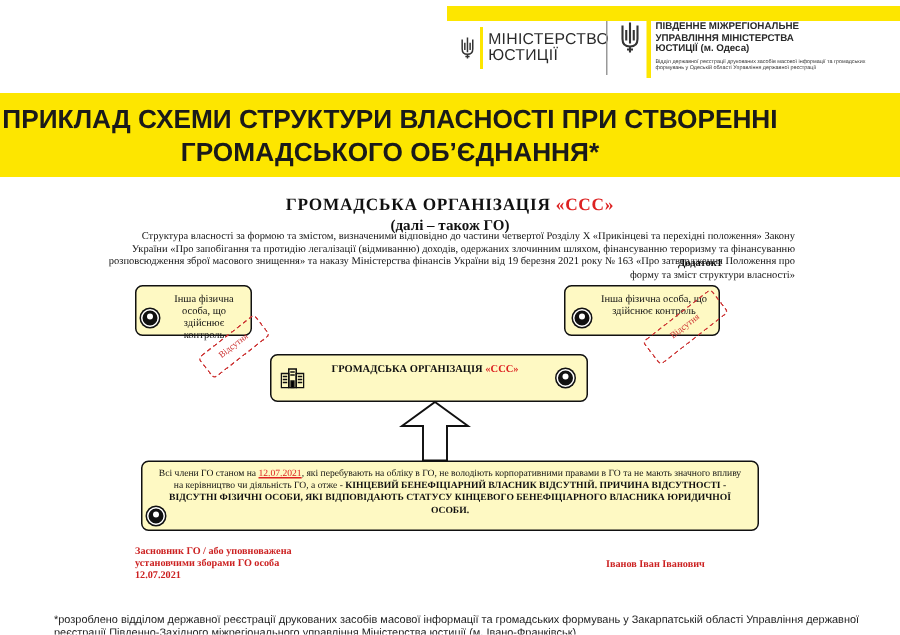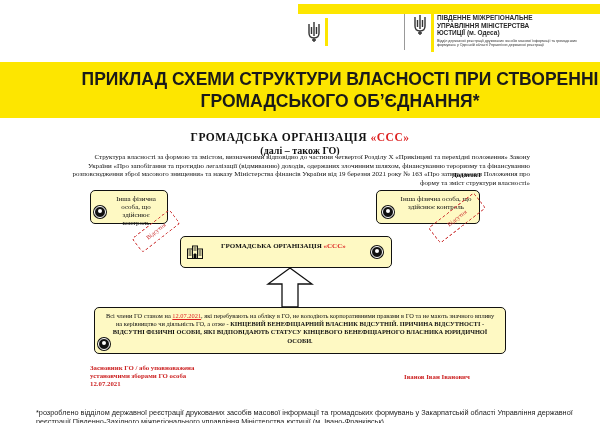--- a/index.html
+++ b/index.html
@@ -7,21 +7,21 @@
   .abs { position:absolute; }
   .topbar { left:298px; top:4px; width:302px; height:10px; background:#fde600; }
   .logo1 { left:306px; top:14px; width:100px; height:36px; display:flex; align-items:center; gap:3px; }
   .trident { width:16px; height:22px; }
   .vbar { width:3px; height:28px; background:#fde600; }
   .ministry-name { font-family:"Liberation Sans", sans-serif; font-size:10.5px; line-height:11px; color:#2a2a2a; letter-spacing:0.2px; }
   .divider-v { left:404px; top:14px; width:1px; height:36px; background:#999; }
   .logo2 { left:412px; top:14px; width:180px; height:42px; display:flex; align-items:flex-start; gap:3px; }
   .region-name { font-family:"Liberation Sans", sans-serif; font-weight:bold; font-size:6.5px; line-height:7.5px; color:#2a2a2a; }
   .region-small { font-family:"Liberation Sans", sans-serif; font-size:3.6px; line-height:4.2px; color:#333; margin-top:2px; }
-  .banner { left:0; top:62px; width:600px; height:56px; background:#fde600; display:flex; align-items:center; justify-content:flex-end; text-align:center; }
+  .banner { left:0; top:62px; width:600px; height:56px; background:#fde600; display:flex; align-items:center; justify-content:flex-start; text-align:center; }
   .banner-title { font-family:"Liberation Sans", sans-serif; font-weight:bold; font-size:17.5px; line-height:22px; color:#1a1a1a; width:520px; }
   .annex { left:452px; top:123px; font-size:7px; font-weight:bold;margin-top:48px; }
   .doc-title { left:0; width:600px; top:131px; text-align:center; font-size:11.5px; font-weight:bold; letter-spacing:0.5px; }
   .doc-title .red { color:#d22; }
   .doc-sub { left:0; width:600px; top:145px; text-align:center; font-size:10px; font-weight:bold; }
   .doc-desc { left:70px; width:460px; top:153px; text-align:right; font-size:7px; line-height:8.6px; }
   .box { border:1.4px solid #111; border-radius:5px; background:#fef9c3; }
   .person-box-l { left:90px; top:190px; width:76px; height:32px; }
   .person-box-r { left:376px; top:190px; width:102px; height:32px; }
   .person-text { position:absolute; font-size:7px; line-height:8px; text-align:center; }
@@ -43,20 +43,24 @@
 </head>
 <body>
 
 <div class="abs topbar"></div>
 
 <div class="abs logo1">
   <svg class="trident" viewBox="0 0 16 22">
     <path d="M8 1 L8 15 M3 3 L3 12 Q3 17 8 17 Q13 17 13 12 L13 3 M5.5 6 L5.5 13 M10.5 6 L10.5 13 M8 17 L8 21 M6 19 L10 19" stroke="#333" stroke-width="1.4" fill="none"></path>
   </svg>
   <div class="vbar"></div>
+  <div class="ministry-name">
+    <div>МІНІСТЕРСТВО</div>
+    <div>ЮСТИЦІЇ</div>
+  </div>
 </div>
 
 <div class="abs divider-v"></div>
 
 <div class="abs logo2">
   <svg class="trident" viewBox="0 0 16 22">
     <path d="M8 1 L8 15 M3 3 L3 12 Q3 17 8 17 Q13 17 13 12 L13 3 M5.5 6 L5.5 13 M10.5 6 L10.5 13 M8 17 L8 21 M6 19 L10 19" stroke="#333" stroke-width="1.4" fill="none"></path>
   </svg>
   <div class="vbar" style="height:38px;"></div>
   <div style="width:150px;">

